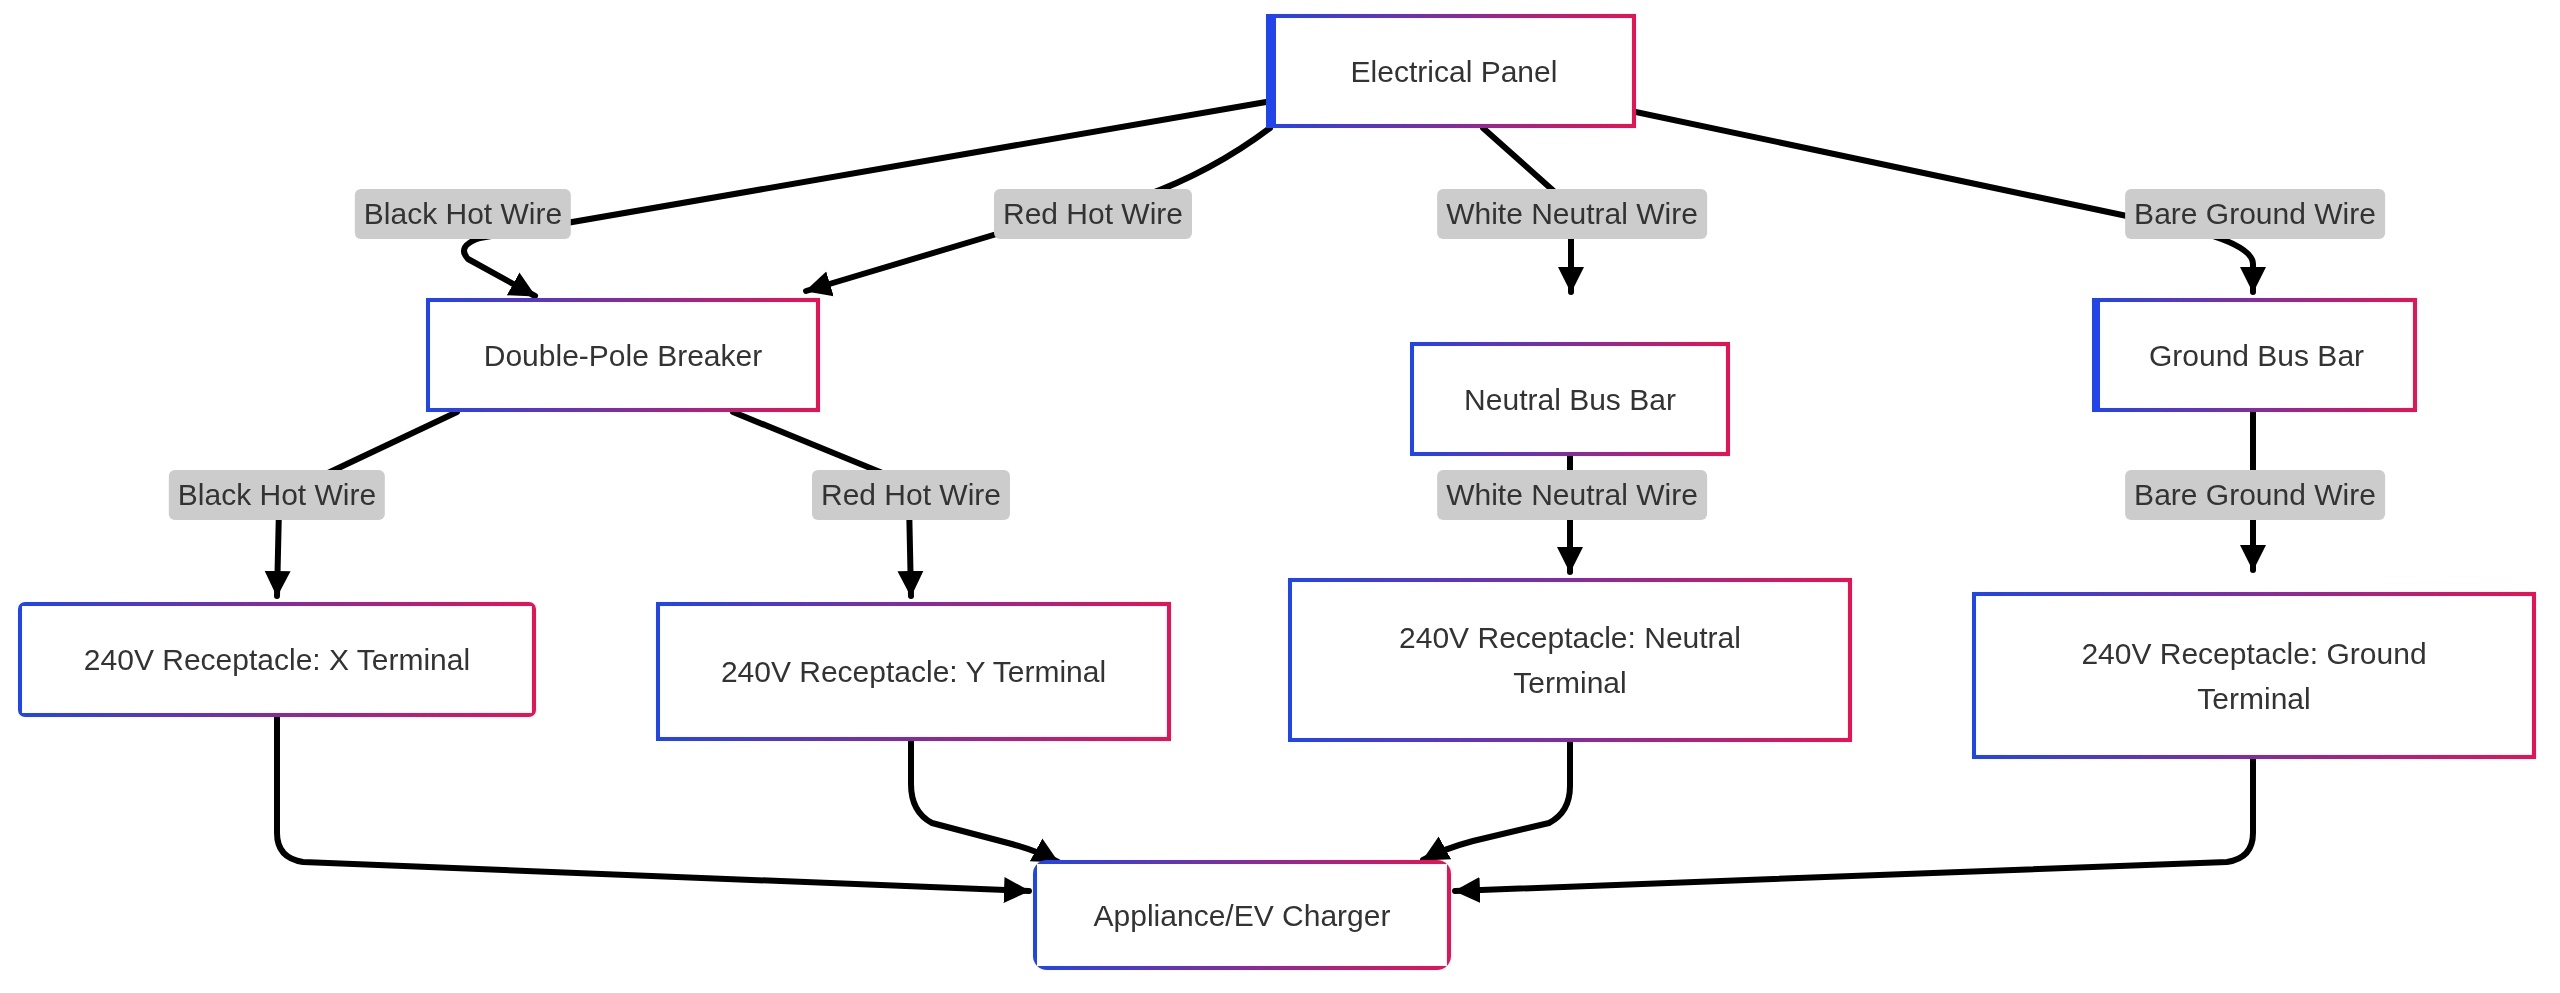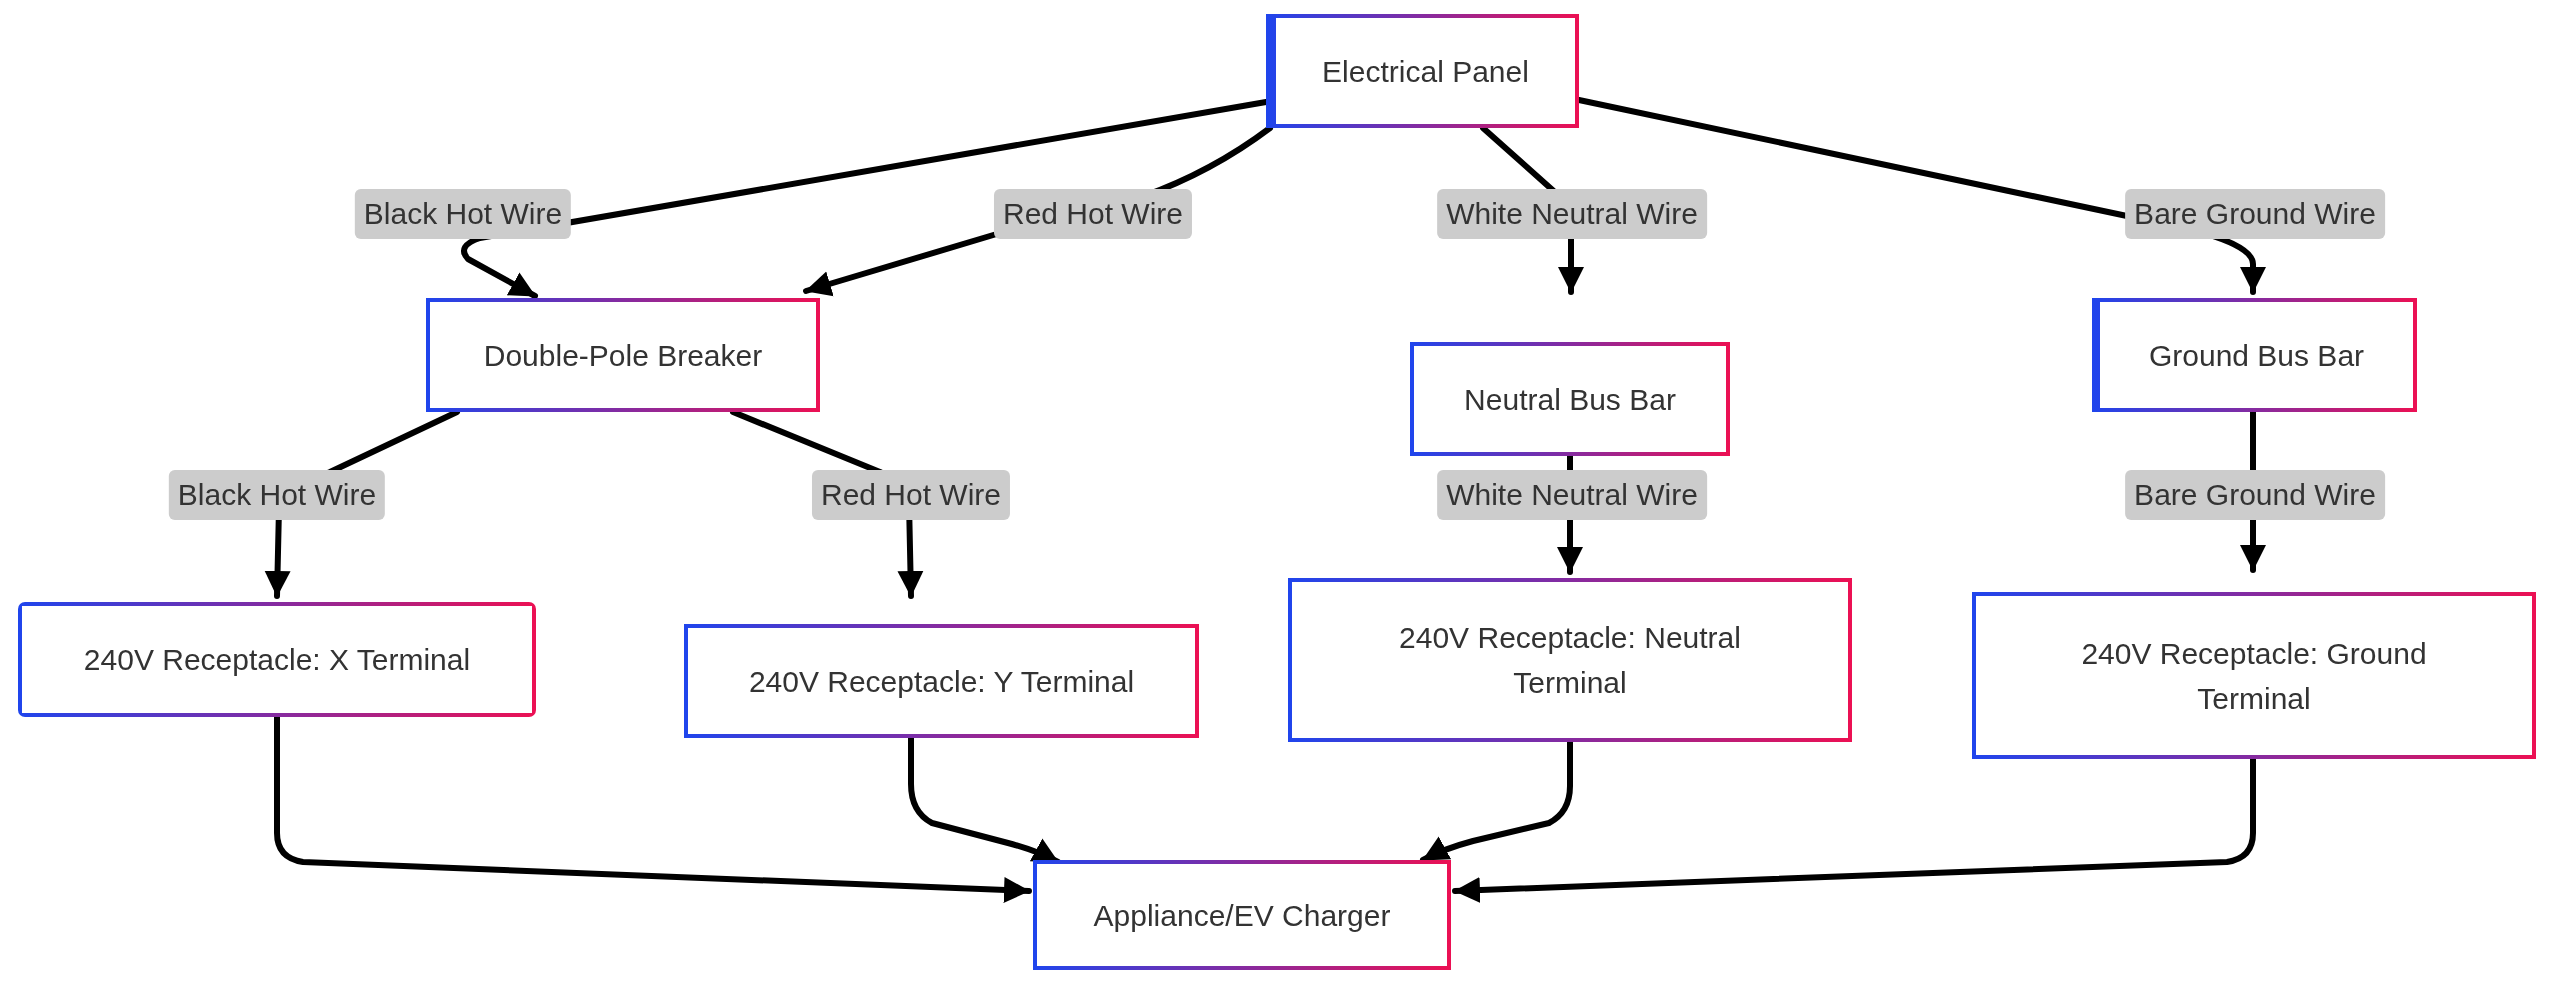--- a/index.html
+++ b/index.html
@@ -63,29 +63,29 @@
     background: var(--edge-label-bg);
     color: var(--edge-label-text);
     font-size: 30px;
     line-height: 50px;
     height: 50px;
     padding: 0 9px;
     white-space: nowrap;
     border-radius: 6px;
   }
   
-  #n-panel        { left: 1266px; top: 14px;  width: 313px; height: 114px; padding-left: 10px; }
+  #n-panel        { left: 1266px; top: 14px;  width: 370px; height: 114px; padding-left: 10px; }
   #n-breaker      { left: 398px;  top: 298px; width: 394px; height: 114px; margin-left: 28px; }
   #n-neutral-bus  { left: 1410px; top: 298px; width: 320px; height: 114px; margin-top: 44px; }
   #n-ground-bus   { left: 2092px; top: 298px; width: 325px; height: 114px; padding-left: 8px; }
   #n-recep-x      { left: 18px;   top: 602px; width: 518px; height: 115px; border-radius: 7px; }
-  #n-recep-y      { left: 656px;  top: 624px; width: 515px; height: 114px; margin-left: 28px; }
+  #n-recep-y      { left: 656px;  top: 602px; width: 515px; height: 139px; }
   #n-recep-neutral{ left: 1288px; top: 578px; width: 564px; height: 164px; justify-content: center; }
   #n-recep-ground { left: 1972px; top: 576px; width: 564px; height: 167px; margin-top: 16px; }
-  #n-appliance    { left: 1033px; top: 860px; width: 418px; height: 110px; }
+  #n-appliance    { left: 1033px; top: 860px; width: 418px; height: 110px; border-radius: 14px; }
   
   #el-1 { left: 463px;  top: 189px; }
   #el-2 { left: 1093px; top: 189px; }
   #el-3 { left: 1572px; top: 189px; }
   #el-4 { left: 2255px; top: 189px; }
   #el-5 { left: 277px;  top: 470px; }
   #el-6 { left: 911px;  top: 470px; }
   #el-7 { left: 1572px; top: 470px; }
   #el-8 { left: 2255px; top: 470px; }
 </style>

